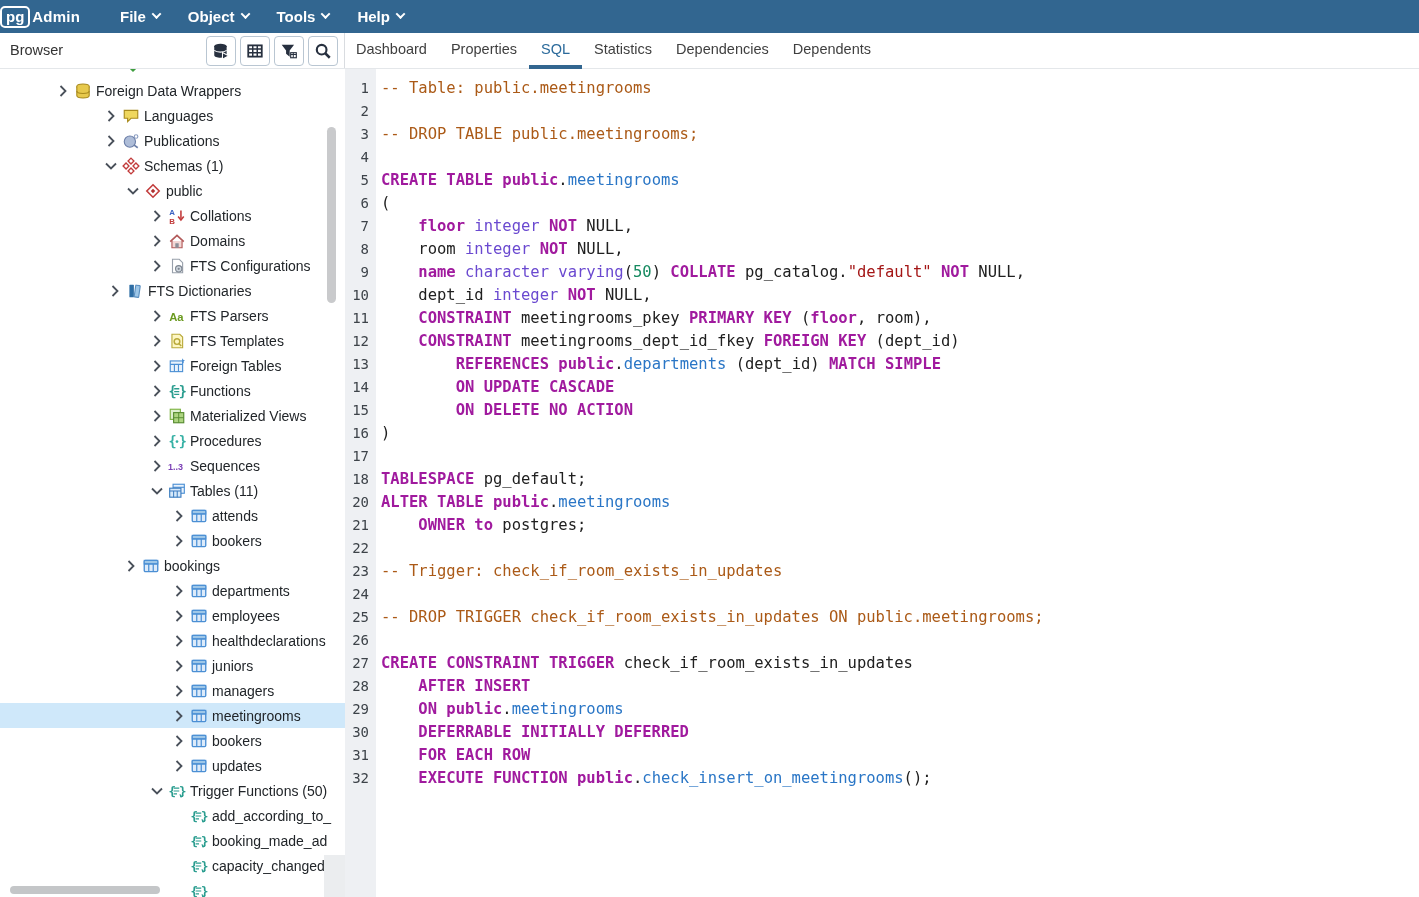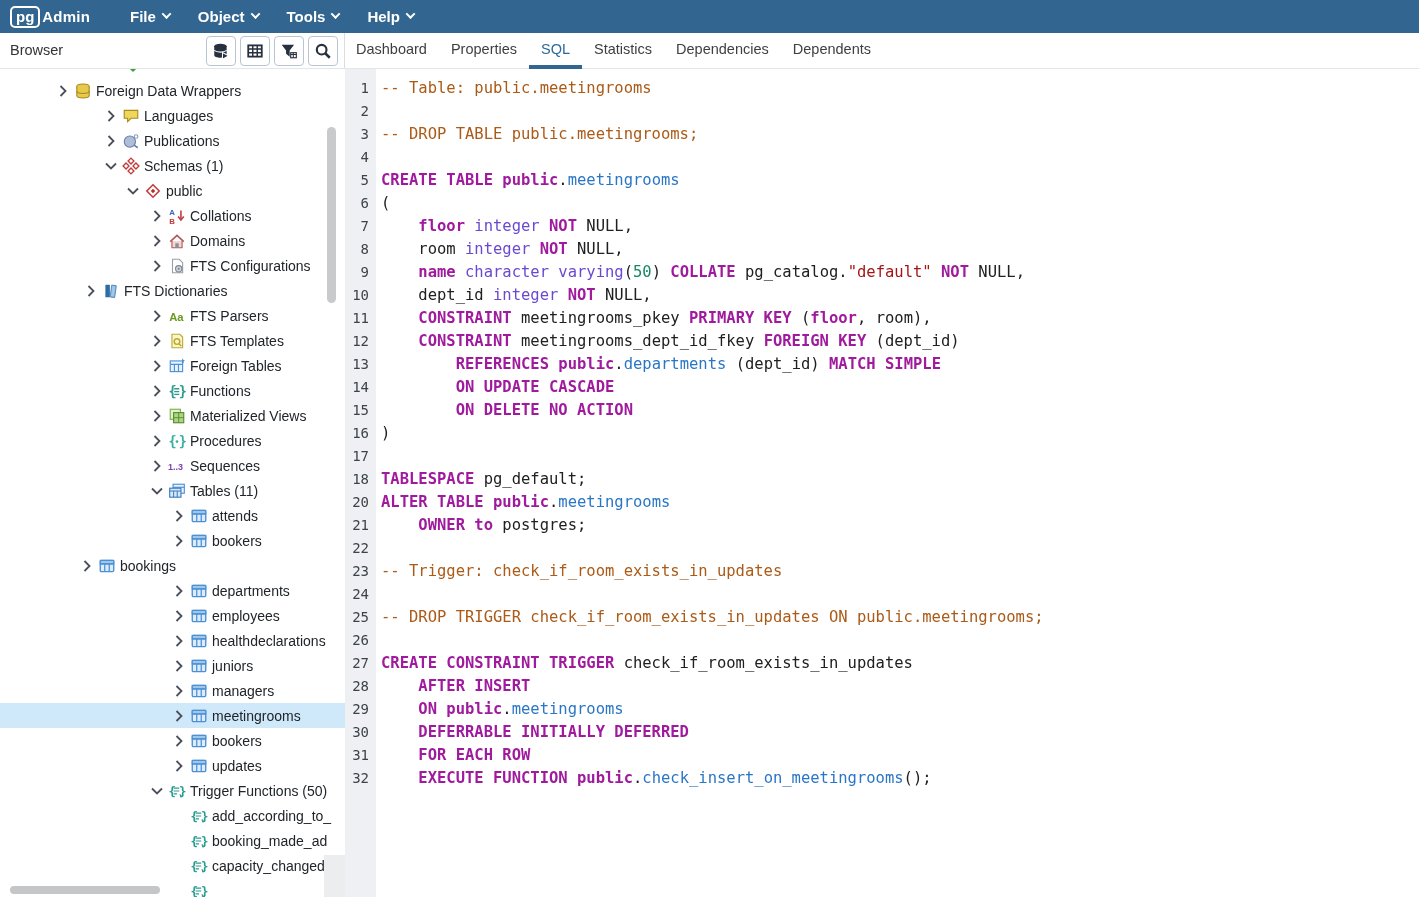--- a/index.html
+++ b/index.html
@@ -1,21 +1,21 @@
 <!DOCTYPE html>
 <html><head>
 <meta charset="utf-8">
 <style>
   * { box-sizing: border-box; margin: 0; padding: 0; }
   html,body { width:1419px; height:897px; overflow:hidden; }
   body { font-family:"Liberation Sans", sans-serif; background:#fff; position:relative; }
 
   
   .topbar { height:33px; background:#326690; display:flex; align-items:center; }
-  .logo { display:flex; align-items:center; margin-left:10px; cursor:default; }
+  .logo { display:flex; align-items:center; cursor:default; }
   .logo-pg { color:#fff; font-weight:bold; font-size:15px; border:2px solid #fff; border-radius:5px; padding:0px 4px 1px 4px; line-height:17px; }
   .logo-admin { color:#ffffff; font-weight:bold; font-size:15px; margin-left:2px; letter-spacing:.2px; }
   .menus { display:flex; margin-left:26px; }
   .menu-item { color:#fff; font-size:15px; font-weight:600; padding:0 14px; line-height:33px; display:flex; align-items:center; cursor:pointer; }
   .caret { width:7px; height:7px; border-right:2px solid #fff; border-bottom:2px solid #fff; transform:rotate(45deg) translate(-1px,-1px); margin-left:7px; margin-top:-3px; }
 
   
   .row2 { height:36px; background:#fff; border-bottom:1px solid #e4e7ea; position:relative; }
   .browser-title { position:absolute; left:10px; top:0; line-height:35px; font-size:14.5px; color:#333; }
   .btoolbar { position:absolute; left:206px; top:3px; display:flex; gap:4px; }
@@ -262,21 +262,21 @@
             </span>
             <span class="ticon">
               <svg width="100%" height="100%" viewBox="0 0 16 16" xmlns="http://www.w3.org/2000/svg">
                 <path d="M4 2h6l3 3v9H4z" fill="#fff" stroke="#98a0ab"></path>
                 <circle cx="9.5" cy="10.5" r="2.8" fill="#cfd6de" stroke="#7c8590"></circle>
                 <circle cx="9.5" cy="10.5" r="1" fill="#7c8590"></circle>
               </svg>
             </span>
             <span class="tlabel">FTS Configurations</span>
           </div>
-          <div class="trow" style="padding-left: 80px;">
+          <div class="trow" style="padding-left: 104px;">
             <span class="tchev">
               <svg width="100%" height="100%" viewBox="0 0 16 16" xmlns="http://www.w3.org/2000/svg">
                 <path d="M5.5 3l5 5-5 5" fill="none" stroke="#49505a" stroke-width="1.8"></path>
               </svg>
             </span>
             <span class="ticon">
               <svg width="100%" height="100%" viewBox="0 0 16 16" xmlns="http://www.w3.org/2000/svg">
                 <rect x="3" y="2.5" width="4" height="11" rx="0.5" fill="#2e6da4"></rect>
                 <rect x="8" y="3" width="4" height="10.5" rx="0.5" fill="#9ec7e8" stroke="#5b8fc0" transform="rotate(8 10 8)"></rect>
               </svg>
@@ -423,21 +423,21 @@
             </span>
             <span class="ticon">
               <svg width="100%" height="100%" viewBox="0 0 16 16" xmlns="http://www.w3.org/2000/svg">
                 <rect x="2" y="3" width="12" height="10" rx="1" fill="#ddebfa" stroke="#4b8fd4" stroke-width="1.2"></rect>
                 <rect x="2" y="3" width="12" height="3.2" fill="#9ec7e8" stroke="#4b8fd4"></rect>
                 <path d="M2 6.2h12M6 6.2V13M10 6.2V13" stroke="#4b8fd4" stroke-width="1.1" fill="none"></path>
               </svg>
             </span>
             <span class="tlabel">bookers</span>
           </div>
-          <div class="trow" style="padding-left: 76px;">
+          <div class="trow" style="padding-left: 120px;">
             <span class="tchev">
               <svg width="100%" height="100%" viewBox="0 0 16 16" xmlns="http://www.w3.org/2000/svg">
                 <path d="M5.5 3l5 5-5 5" fill="none" stroke="#49505a" stroke-width="1.8"></path>
               </svg>
             </span>
             <span class="ticon">
               <svg width="100%" height="100%" viewBox="0 0 16 16" xmlns="http://www.w3.org/2000/svg">
                 <rect x="2" y="3" width="12" height="10" rx="1" fill="#ddebfa" stroke="#4b8fd4" stroke-width="1.2"></rect>
                 <rect x="2" y="3" width="12" height="3.2" fill="#9ec7e8" stroke="#4b8fd4"></rect>
                 <path d="M2 6.2h12M6 6.2V13M10 6.2V13" stroke="#4b8fd4" stroke-width="1.1" fill="none"></path>

